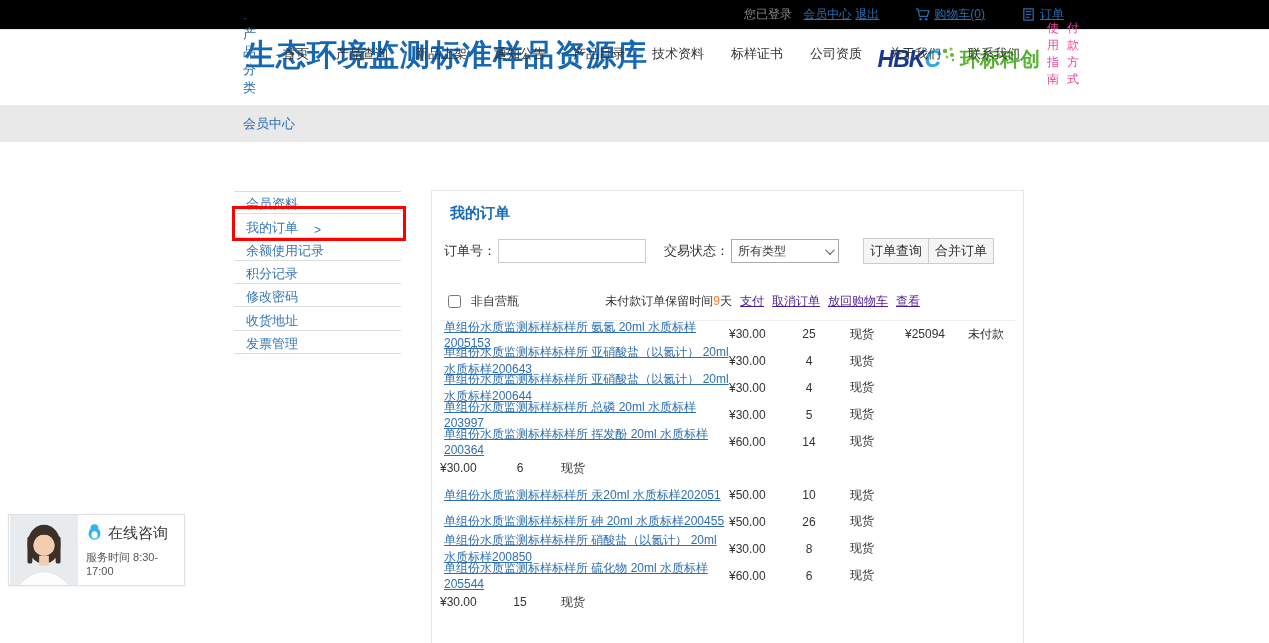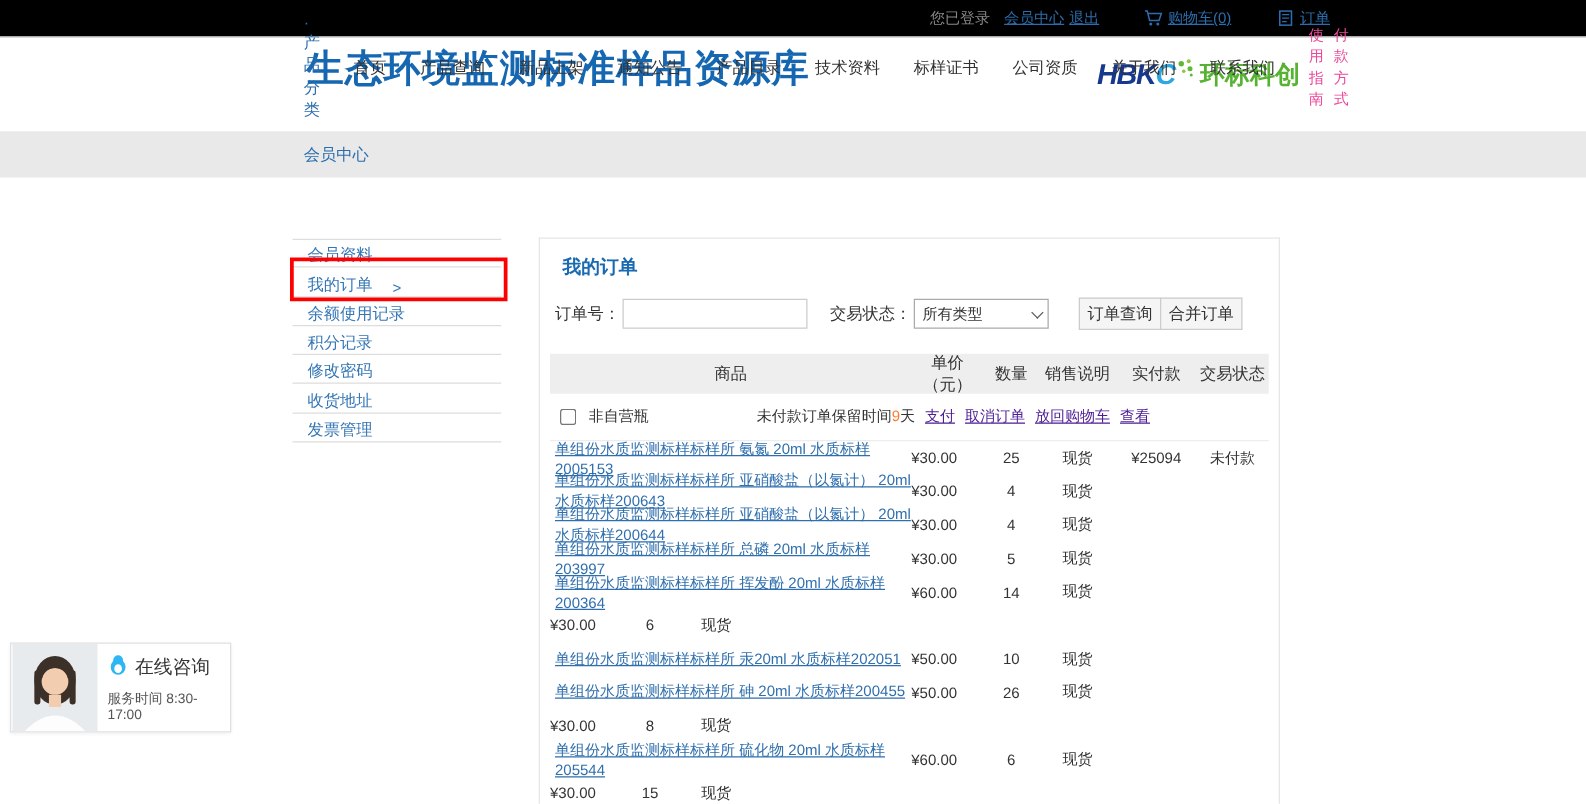--- a/index.html
+++ b/index.html
@@ -214,28 +214,20 @@
         <span>所有类型</span>
         <span class="chev"></span>
       </div>
       <div class="btn-group">
         <button class="btn">订单查询</button>
         <button class="btn">合并订单</button>
       </div>
     </div>
 
     <div class="order-table">
-      <div class="thead">
-        <div class="cell-product">商品</div>
-        <div class="cell-price">单价（元）</div>
-        <div class="cell-qty">数量</div>
-        <div class="cell-stock">销售说明</div>
-        <div class="cell-paid">实付款</div>
-        <div class="cell-status">交易状态</div>
-      </div>
 
       <div class="order-summary-row">
         <input type="checkbox" style="">
         <span class="order-type">非自营瓶</span>
         <span class="summary-right">
           <span class="keep-note"><span>未付款订单保留时间</span><span class="keep-days">9</span><span>天</span></span>
           <span class="rlink">支付</span>
           <span class="rlink">取消订单</span>
           <span class="rlink">放回购物车</span>
           <span class="rlink">查看</span>
@@ -307,20 +299,21 @@
         <div class="prow">
           <div class="cell-product"><span class="plink">单组份水质监测标样标样所 砷 20ml 水质标样200455</span></div>
           <div class="cell-price">¥50.00</div>
           <div class="cell-qty">26</div>
           <div class="cell-stock">现货</div>
           <div class="cell-paid"></div>
           <div class="cell-status"></div>
         </div>
 
         <div class="prow">
+          <div class="cell-product"><span class="plink">单组份水质监测标样标样所 硝酸盐（以氮计） 20ml 水质标样200850</span></div>
           <div class="cell-price">¥30.00</div>
           <div class="cell-qty">8</div>
           <div class="cell-stock">现货</div>
           <div class="cell-paid"></div>
           <div class="cell-status"></div>
         </div>
 
         <div class="prow">
           <div class="cell-product"><span class="plink">单组份水质监测标样标样所 硫化物 20ml 水质标样205544</span></div>
           <div class="cell-price">¥60.00</div>

